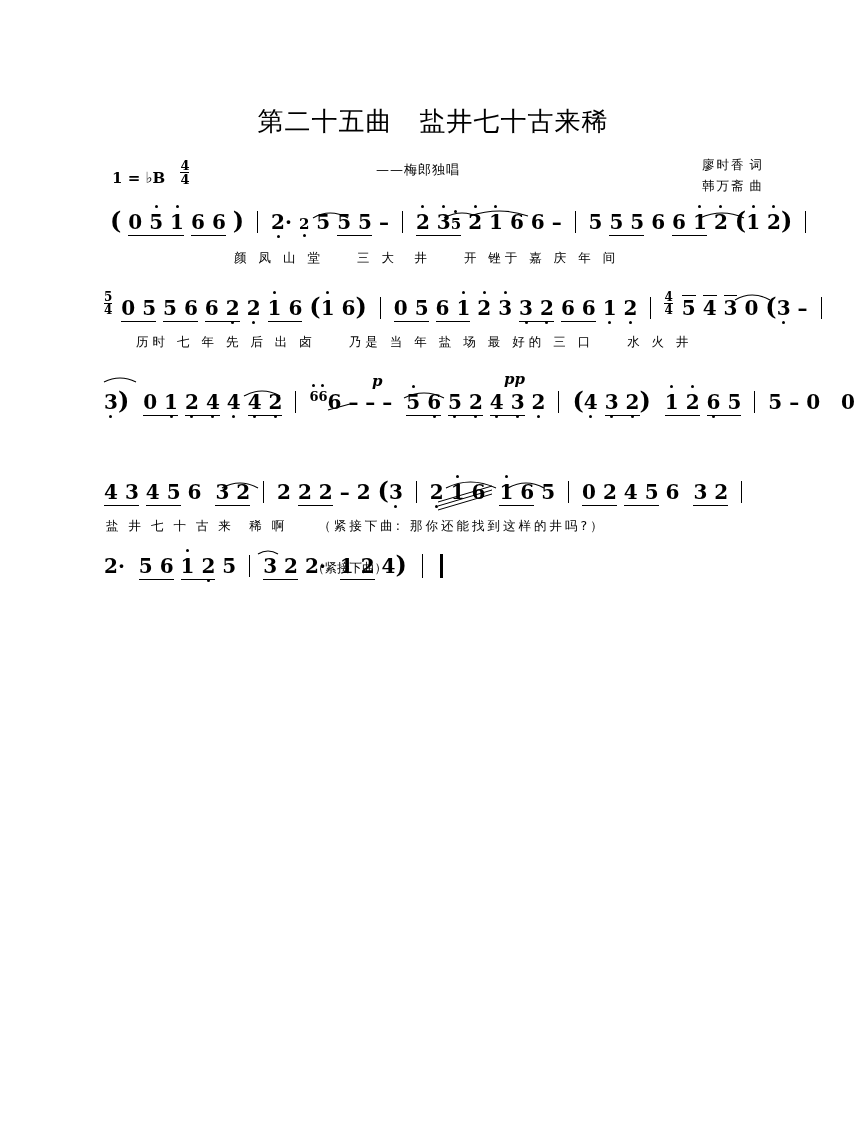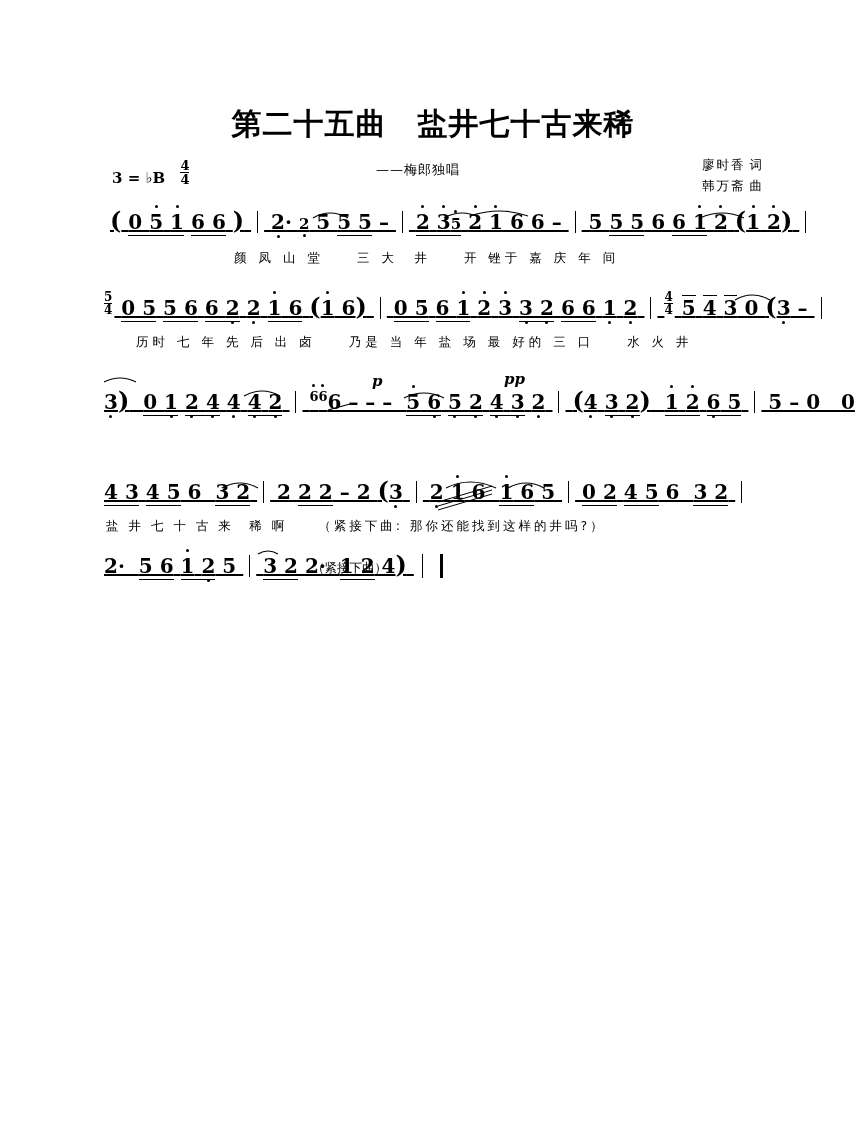--- a/index.html
+++ b/index.html
@@ -23,22 +23,22 @@
   }
 
   
   .title {
     position: absolute;
     left: 0;
     top: 104px;
     width: 866px;
     text-align: center;
     font-family: "DejaVu Sans", sans-serif;
-    font-size: 30px;
-    font-weight: 700;
+    font-size: 26px;
+    font-weight: 400;
     letter-spacing: 1px;
   }
 
   
   .key-sig {
     position: absolute;
     left: 112px;
     top: 158px;
     font-size: 15px;
     font-weight: 700;
@@ -87,21 +87,20 @@
     width: 866px;
   }
   .notes {
     position: relative;
     font-family: "DejaVu Serif", serif;
     font-size: 20px;
     font-weight: 700;
     letter-spacing: 0px;
     white-space: nowrap;
     line-height: 26px;
-    text-decoration: underline;
   }
   .lyrics {
     position: relative;
     font-family: "DejaVu Sans", sans-serif;
     font-size: 12.5px;
     white-space: nowrap;
     line-height: 18px;
   }
 
   
@@ -169,21 +168,21 @@
   }
 </style>
 </head>
 <body>
 
 <div class="page">
 
   <div class="title">第二十五曲　盐井七十古来稀</div>
 
   <div class="key-sig">
-    <span>3 = ♭B</span>
+    <span>1 = ♭B</span>
     <span class="meter">
       <span class="num">4</span>
       <span class="den">4</span>
     </span>
   </div>
 
   <div class="subtitle">——梅郎独唱</div>
 
   <div class="credits">
     <div>

